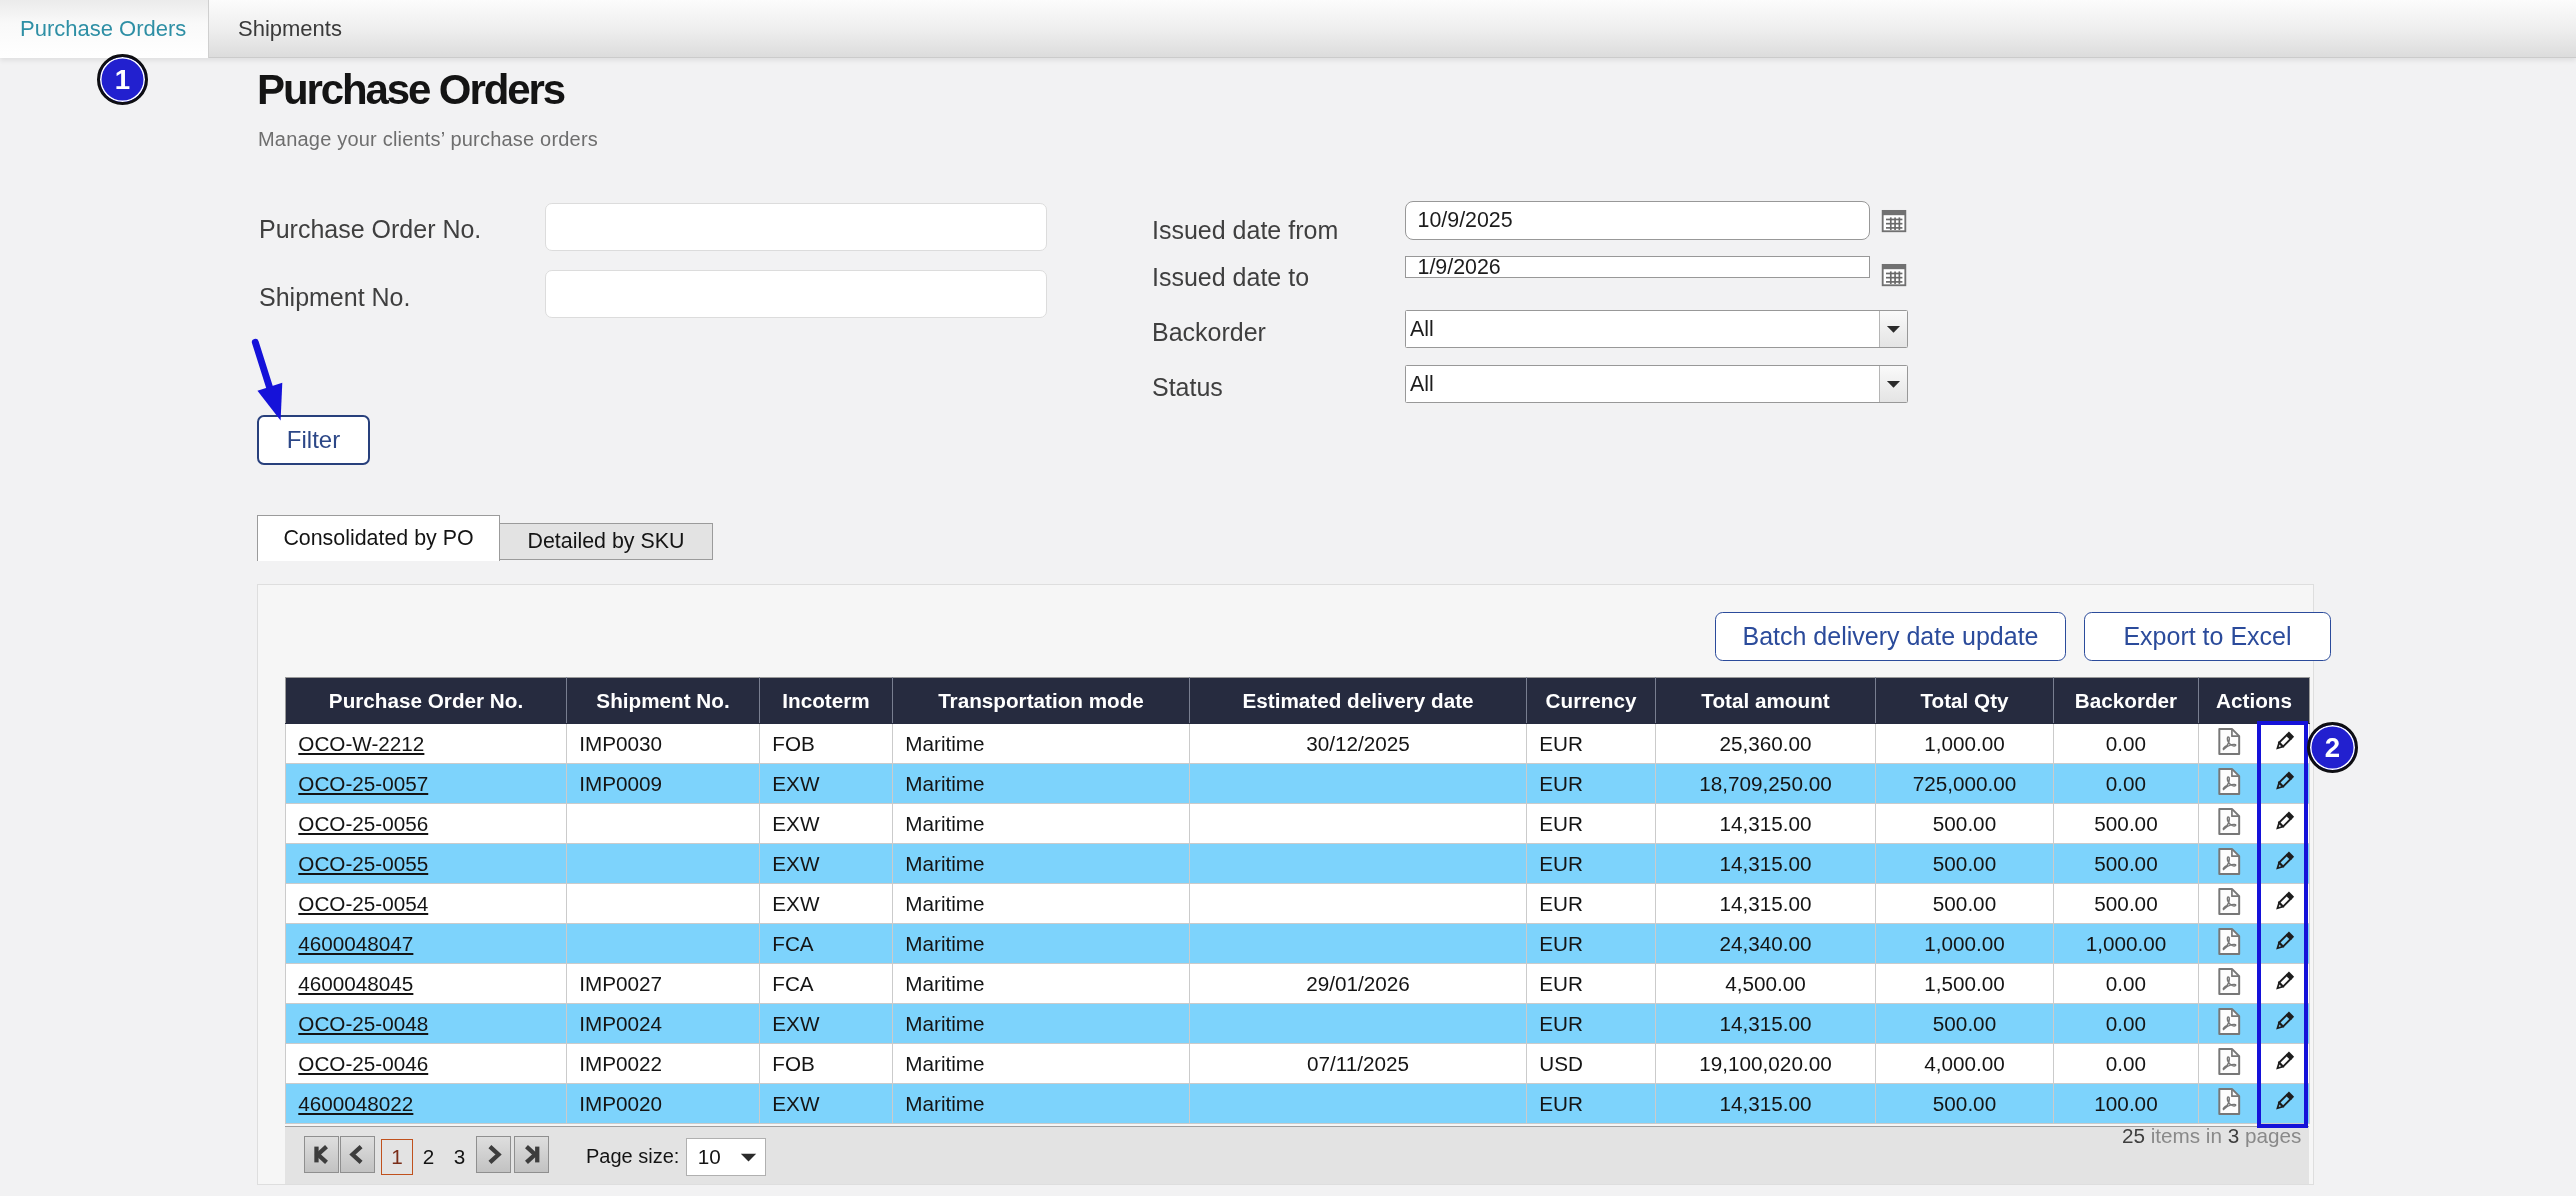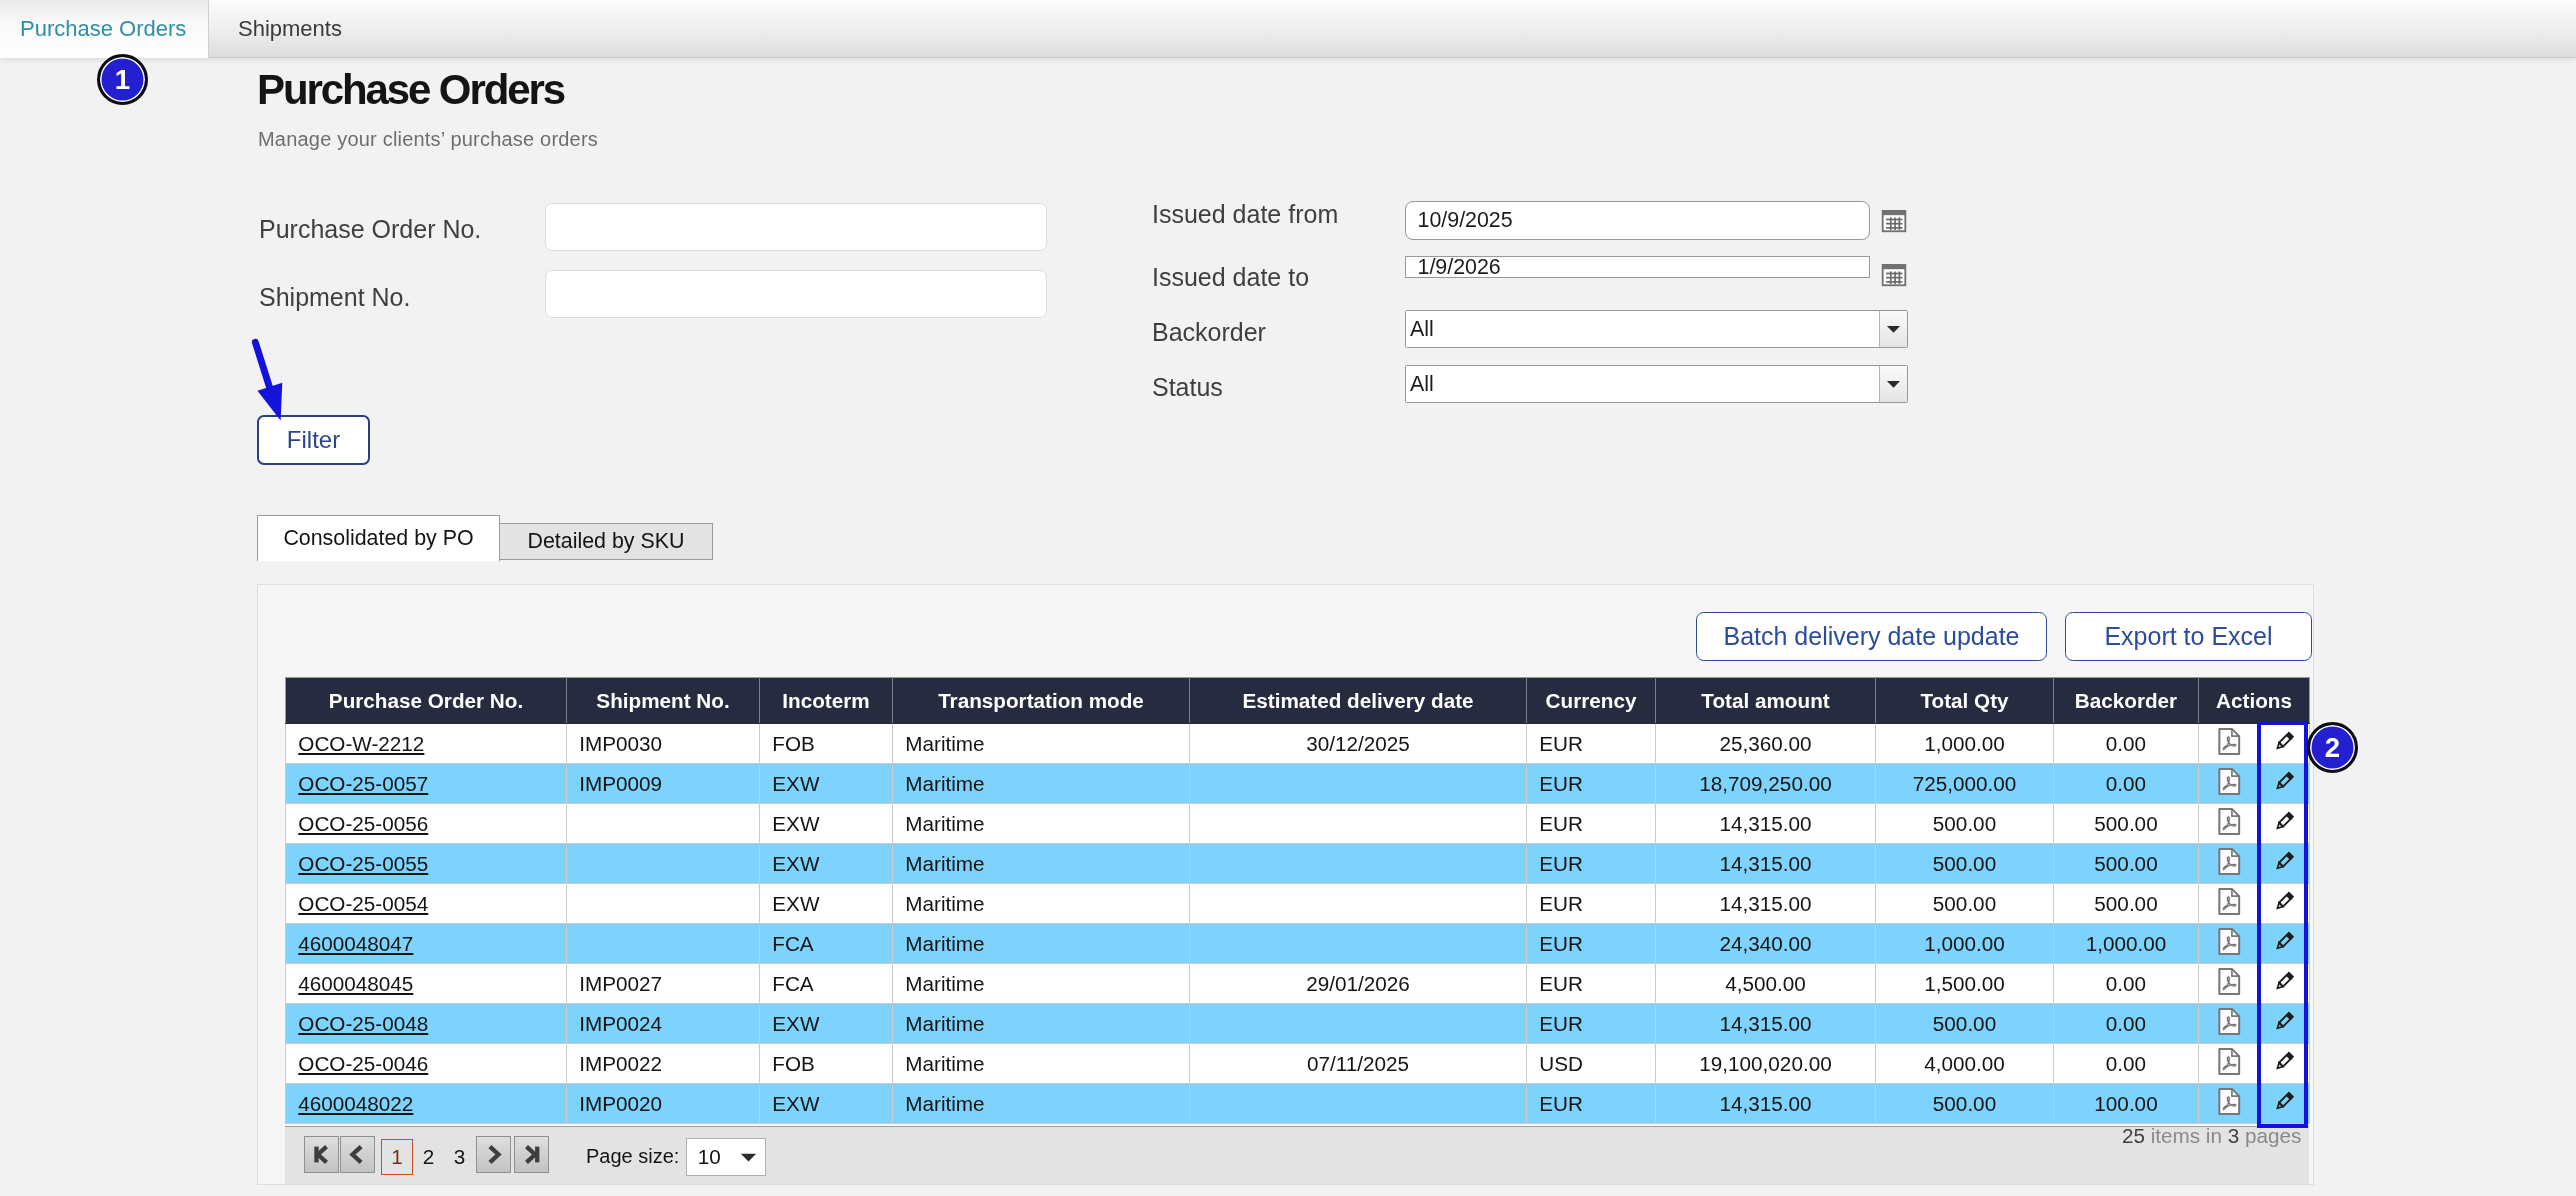--- a/index.html
+++ b/index.html
@@ -54,21 +54,21 @@
   .vtab-active { left:257px; top:515px; width:243px; height:46px; background:#fff;
     border:0.8px solid #9b9b9b; border-bottom:none; z-index:2; }
   .vtab-plain { left:499px; top:523px; width:214px; height:37px; background:#e3e3e3;
     border:0.8px solid #9b9b9b; }
 
   
   .panel { position:absolute; left:257px; top:584px; width:2057px; height:601px;
     background:#f6f6f6; border:0.8px solid #dedede; }
 
   .tool-btn { position:absolute; background:#fff; border:1.9px solid #2b4b9b; border-radius:7.7px;
-    color:#2b4b9b; font-size:25px; font-family:inherit; display:flex; align-items:center; justify-content:center; }
+    color:#2b4b9b; font-size:25px; font-family:inherit; display:flex; align-items:center; justify-content:center;margin-left:19px; }
   .btn-batch { left:1696px; top:612px; width:351px; height:49px; }
   .btn-export { left:2065px; top:612px; width:247px; height:49px; }
 
   
   .grid { position:absolute; left:285px; top:677px; width:2024px; border-collapse:collapse; table-layout:fixed;
     font-size:20.7px; color:#141414; background:#fff; }
   .grid th { background:#262b3f; color:#fff; font-weight:bold; height:46px; text-align:center;
     border-left:0.8px solid #787e90; border-right:0.8px solid #787e90; border-top:0.8px solid #9a9a9a; border-bottom:0.8px solid #262b3f; }
   .grid th:first-child { border-left:0.8px solid #9a9a9a; }
   .grid th:last-child { border-right:0.8px solid #9a9a9a; }
@@ -120,21 +120,21 @@
   </div>
 
   <h1 class="page-title">Purchase Orders</h1>
   <p class="page-sub">Manage your clients’ purchase orders</p>
 
   <label class="flabel" style="left:259px; top:215px;">Purchase Order No.</label>
   <input type="text" class="input-modern" style="left: 545px; top: 203px; width: 502px; height: 48px;">
   <label class="flabel" style="left:259px; top:283px;">Shipment No.</label>
   <input type="text" class="input-modern" style="left: 545px; top: 270px; width: 502px; height: 48px;">
 
-  <label class="flabel" style="left:1152px; top:200px;">Issued date from</label>
+  <label class="flabel" style="left:1152px; top:216px;">Issued date from</label>
   <input type="text" class="input-classic" style="left: 1405px; top: 201px; width: 465px; height: 39px; border-radius: 8px;" value="10/9/2025">
   <span class="cal-btn" style="left:1881px; top:208px;"><svg width="26" height="26" viewBox="0 0 34 34">
         <rect x="2.2" y="3.8" width="29.6" height="26.6" fill="#ffffff" stroke="#717171" stroke-width="2.4"></rect>
         <rect x="2.2" y="3.8" width="29.6" height="5.6" fill="#717171"></rect>
         <g stroke="#6a6a6a" stroke-width="2.2">
           <line x1="6.5" y1="15" x2="28" y2="15"></line>
           <line x1="6.5" y1="20.5" x2="28" y2="20.5"></line>
           <line x1="6.5" y1="26" x2="28" y2="26"></line>
           <line x1="12.8" y1="12.3" x2="12.8" y2="28.7"></line>
           <line x1="18.4" y1="12.3" x2="18.4" y2="28.7"></line>

